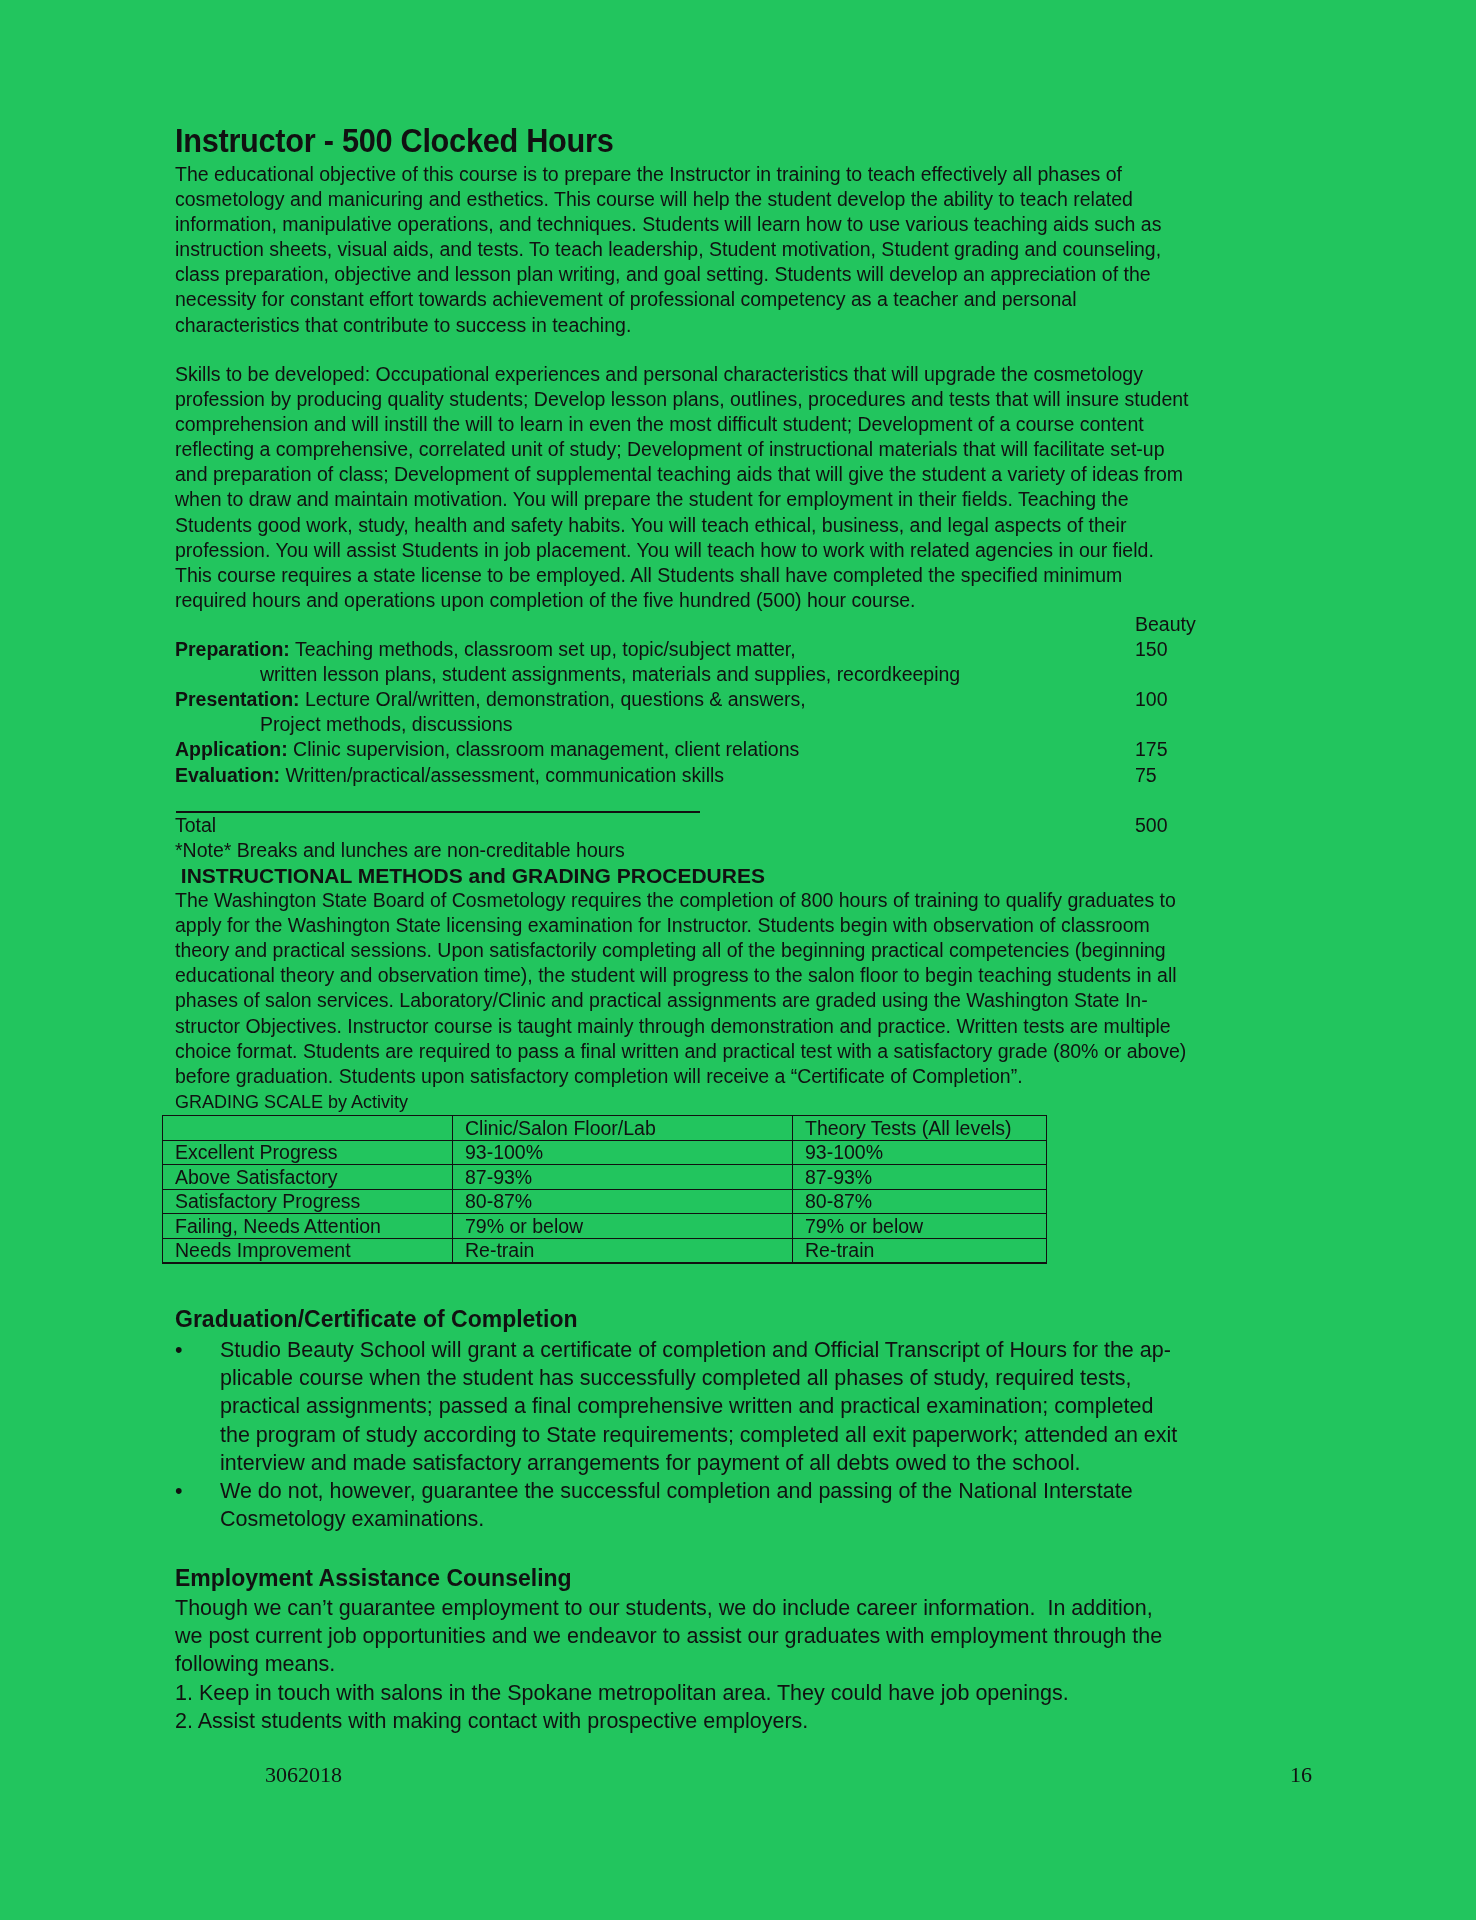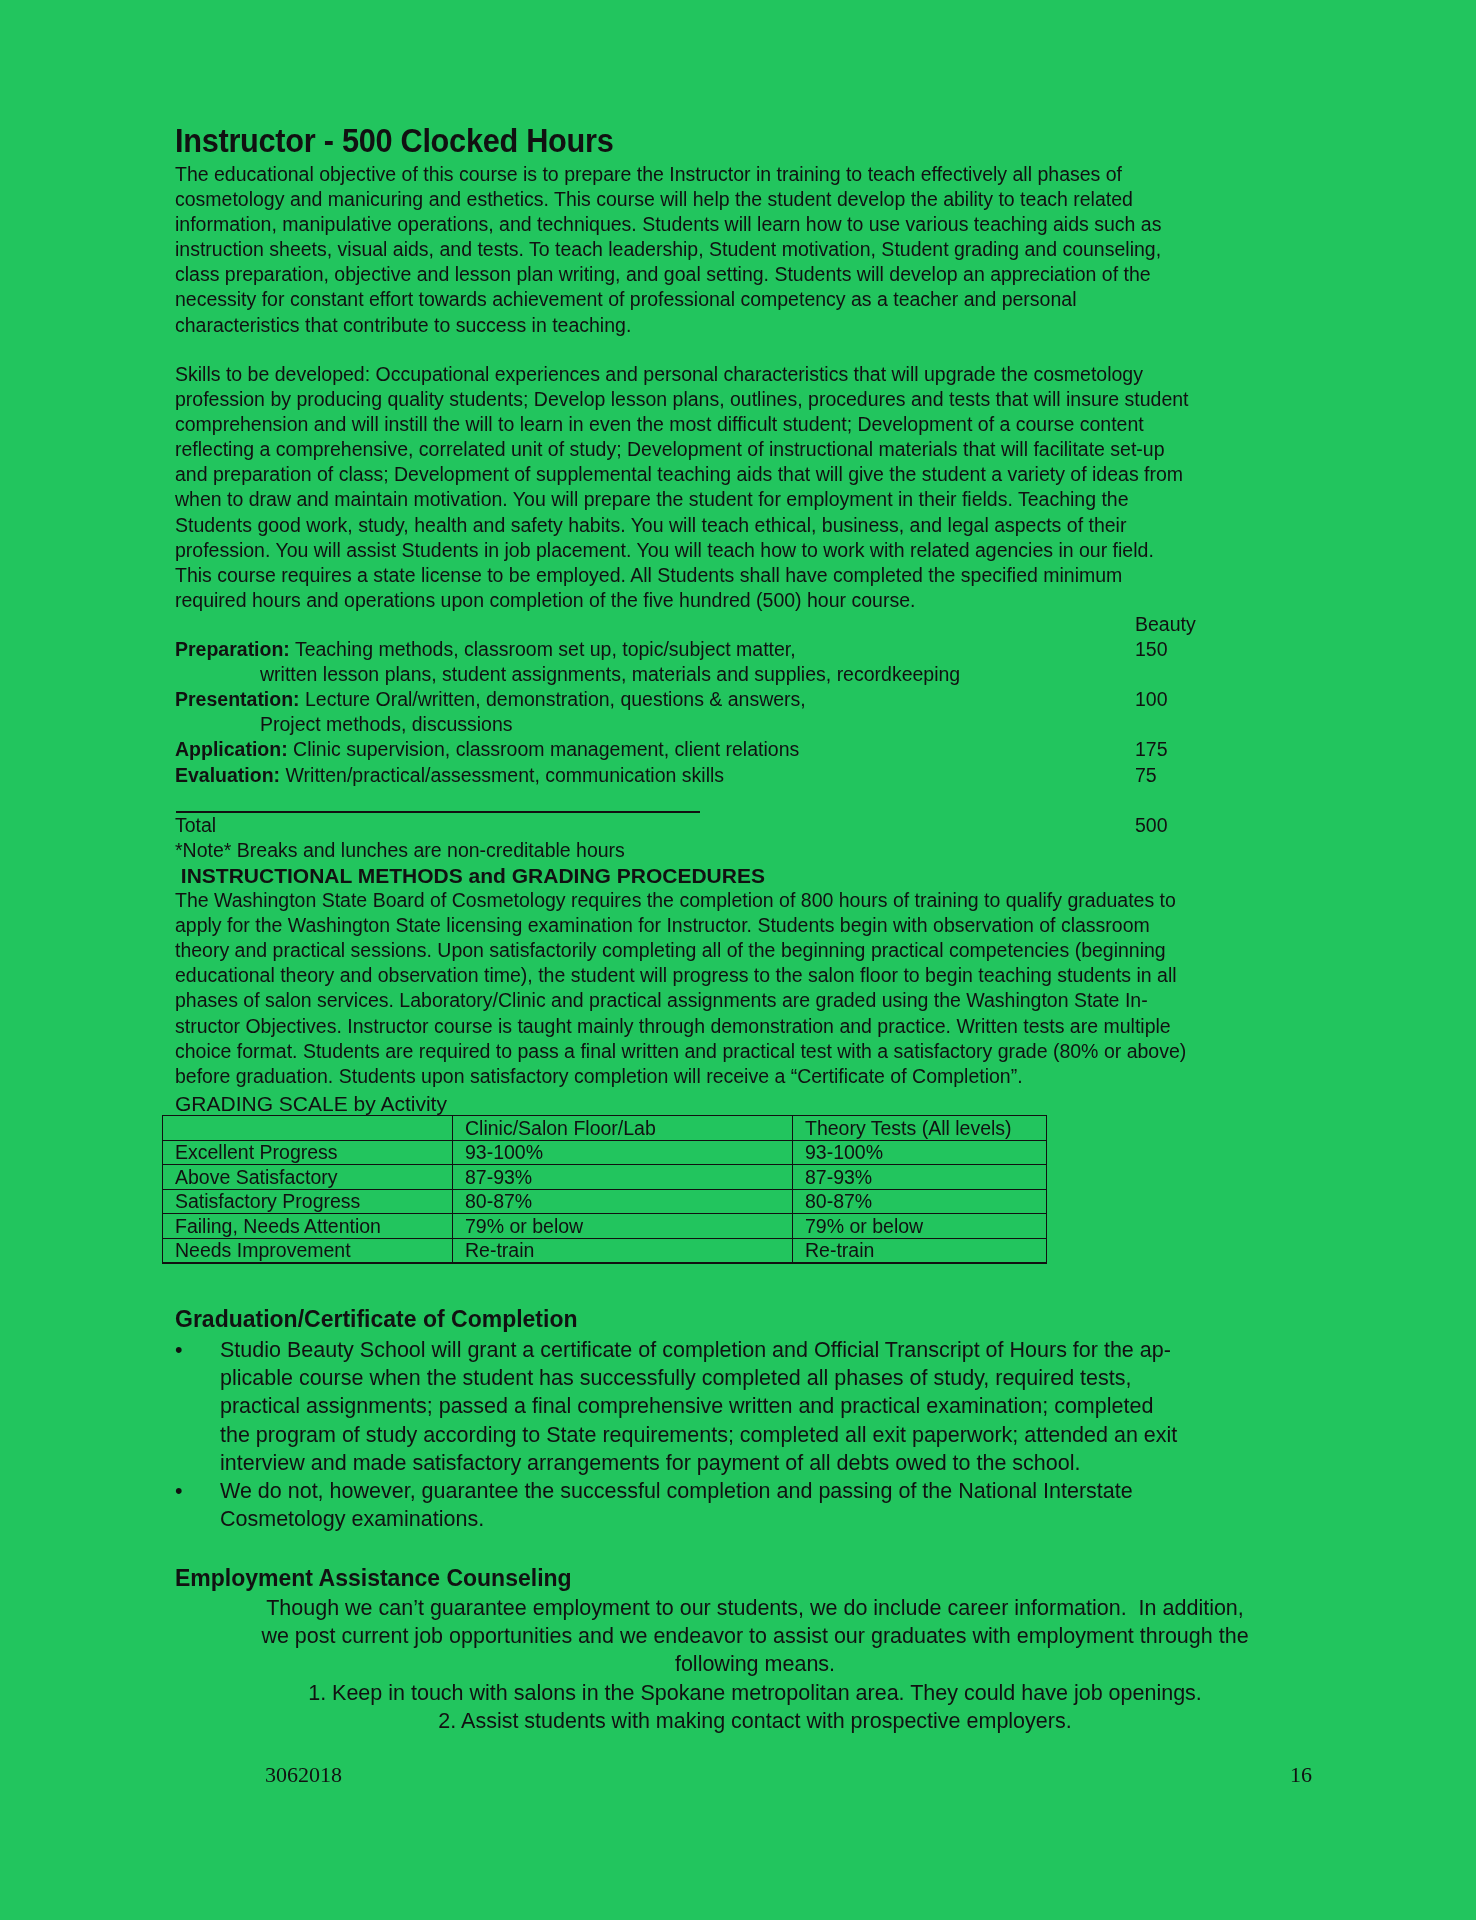--- a/index.html
+++ b/index.html
@@ -21,39 +21,39 @@
   .hrow { position: relative; height: 25.1px; white-space: nowrap; }
   .hrow .label b { font-weight: bold; }
   .hrow .hours { position: absolute; left: 960px; top: 0; }
   .hrow.indent .label { padding-left: 85px; }
   .hrow.gap { height: 25.1px; }
 
   .rule { left: 176px; top: 811px; width: 524px; height: 2px; background: #111; }
 
   .sec-heading-small { font-weight: bold; font-size: 21px; }
 
-  .grading-label { left: 175px; top: 1092px; font-size: 21px; white-space: nowrap; }
+  .grading-label { left: 175px; top: 1092px; font-size: 18px; white-space: nowrap; }
 
   table.grade { position: absolute; left: 162px; top: 1115px; width: 885px; border-collapse: collapse; font-size: 19.5px; }
   table.grade td { border: 1.5px solid #111; height: 23.5px; line-height: 22px; padding: 0 0 0 12px; white-space: nowrap; vertical-align: middle; }
   table.grade td.c0 { width: 277px; }
   table.grade td.c1 { width: 327px; }
   table.grade tr:last-child td { border-bottom-width: 2.5px; }
 
   .h2 { left: 175px; font-size: 23px; font-weight: bold; white-space: nowrap; }
   .grad-h { top: 1306px; }
   .emp-h { top: 1565px; }
 
   .bullets { left: 175px; top: 1336px; width: 1150px; font-size: 21.5px; line-height: 28.2px; }
   .bullet { position: relative; padding-left: 45px; }
   .bullet .dot { position: absolute; left: 0; top: 0; }
   .bullet .ln { display: block; white-space: nowrap; }
 
   .emp { left: 175px; top: 1594px; width: 1160px; font-size: 21.5px; line-height: 28.2px; }
-  .emp .ln { display: block; white-space: nowrap; text-align: center; }
+  .emp .ln { display: block; white-space: nowrap; }
 
   .footer-left { left: 265px; top: 1762px; font-size: 22px; }
   .footer-right { left: 1290px; top: 1762px; font-size: 22px; }
 </style>
 </head>
 <body>
 
 <div class="page">
 
   <div class="abs title sans">Instructor - 500 Clocked Hours</div>

